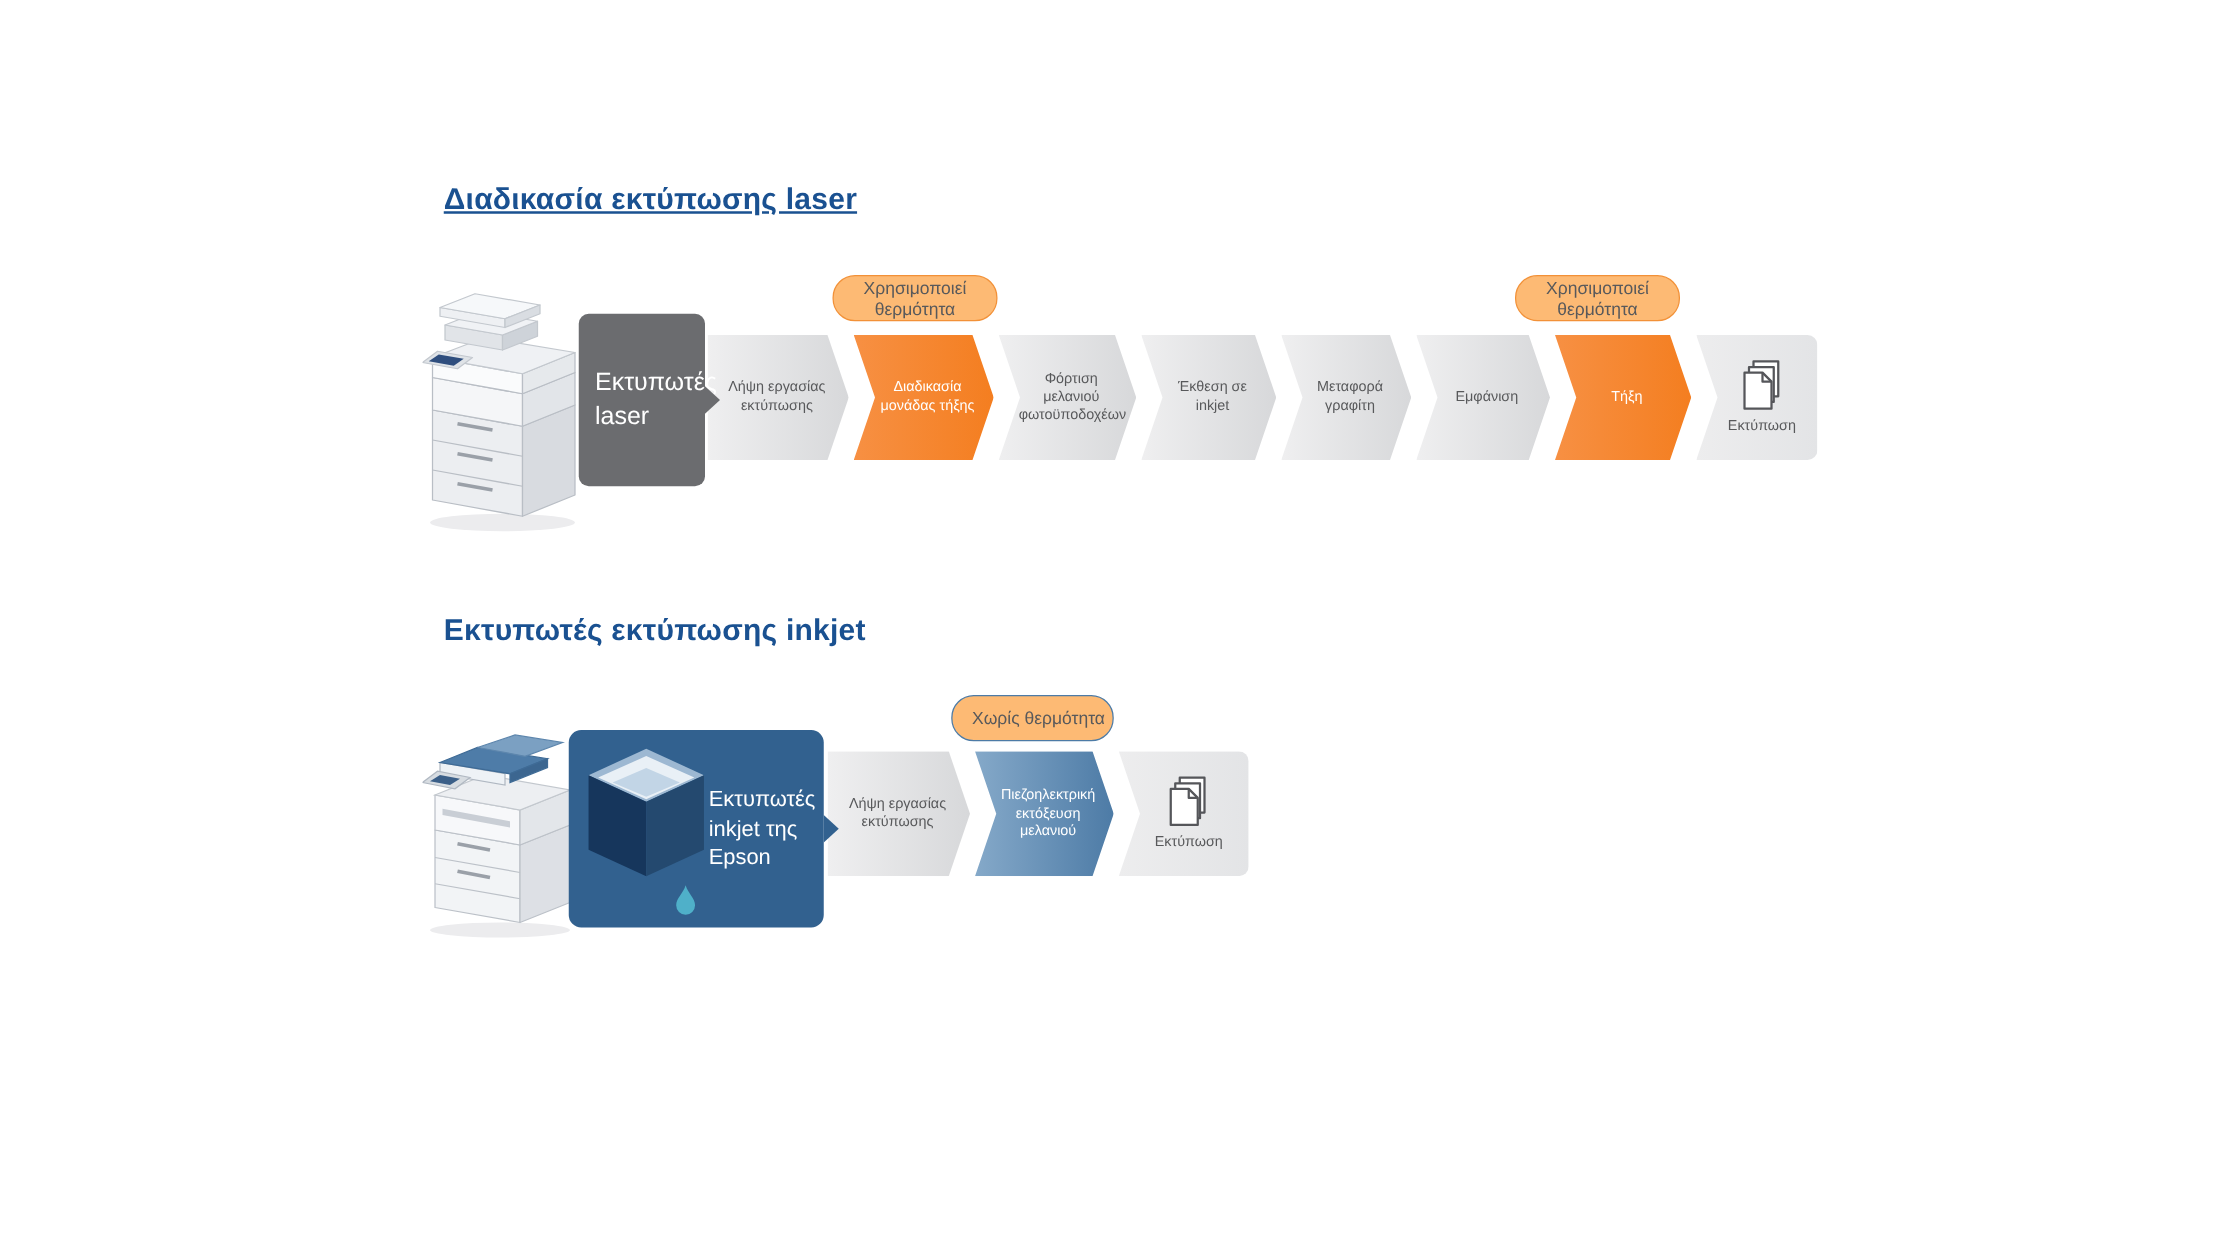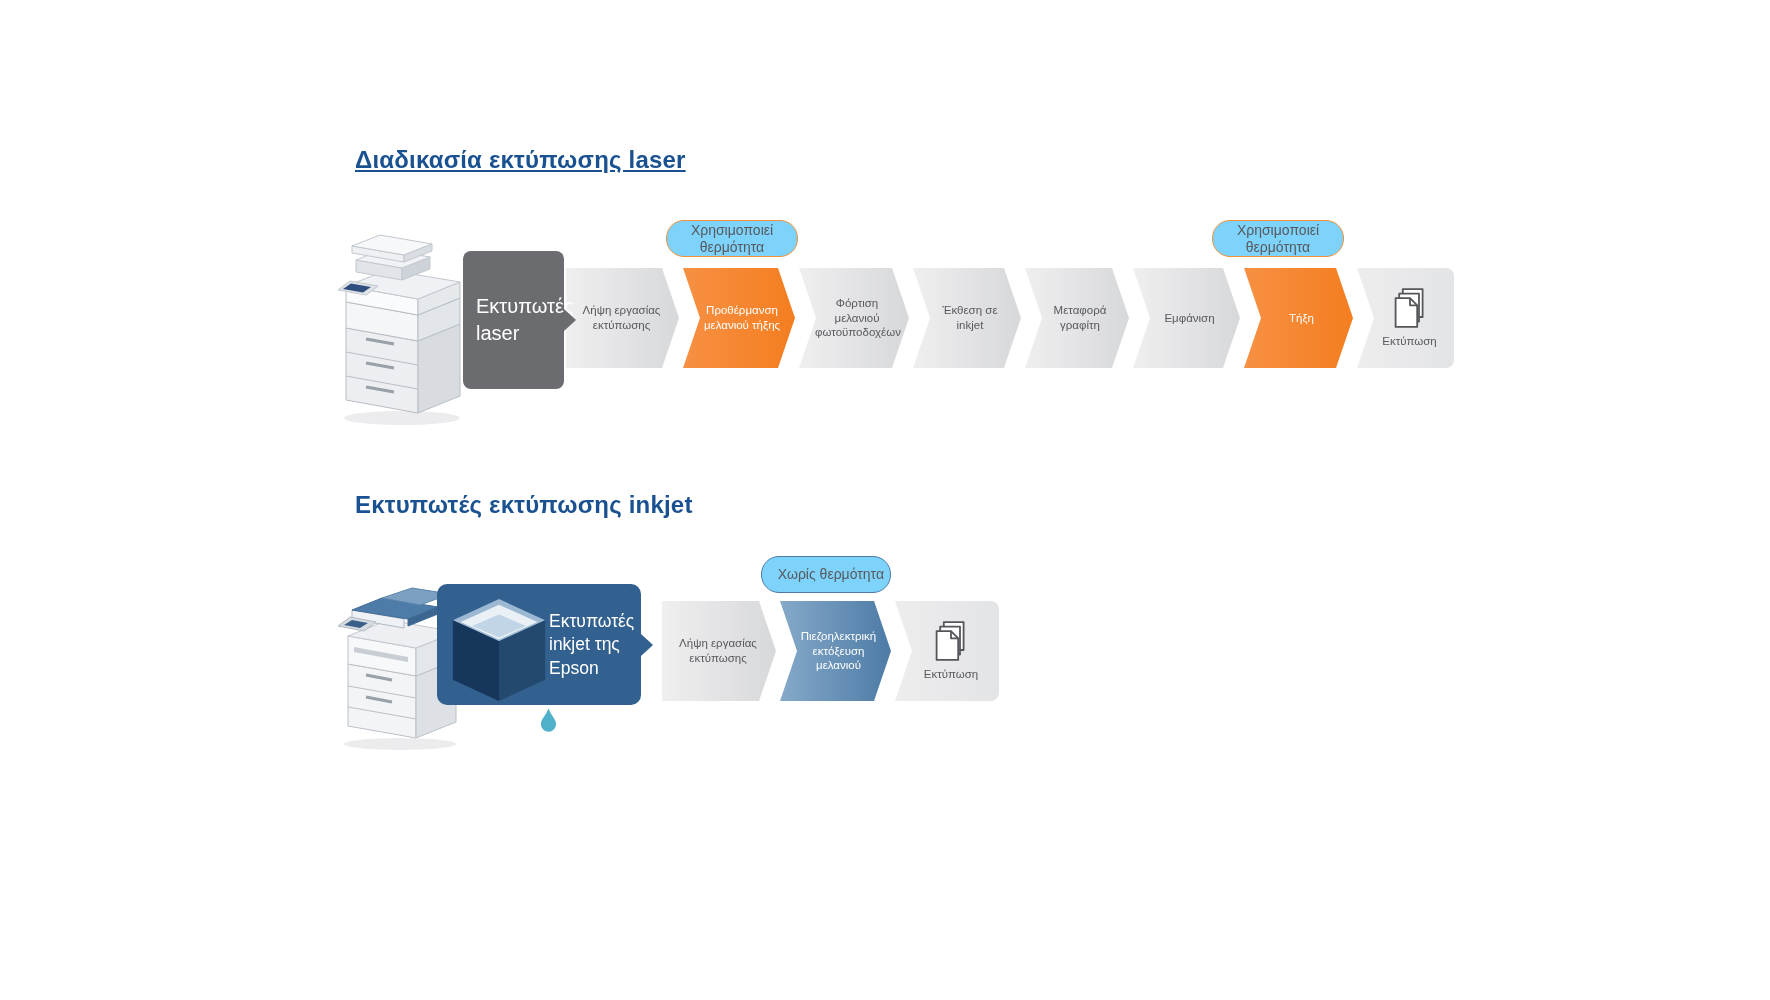--- a/index.html
+++ b/index.html
@@ -15,34 +15,34 @@
   .printer { position:absolute; z-index:1; }
   .laser-printer  { left:338px; top:210px; }
   .inkjet-printer { left:338px; top:552px; }
 
   .source-box { position:absolute; color:#fff; z-index:2; }
   .laser-box { left:463px; top:251px; width:101px; height:138px;
                background:var(--laser-box-gray,#6b6c6f); border-radius:8px;
                display:flex; align-items:center; }
   .laser-box .source-label { padding-left:13px; font-size:20px; line-height:1.35; }
 
-  .inkjet-box { left:437px; top:584px; width:204px; height:121px;
+  .inkjet-box { left:455px; top:584px; width:204px; height:158px;
                 background:var(--inkjet-box-blue,#32618f); border-radius:10px; }
   .inkjet-box .source-label { position:absolute; left:112px; top:50%; transform:translateY(-50%);
                               font-size:17.5px; line-height:1.35; width:86px; }
 
   .source-arrow { position:absolute; top:50%; transform:translateY(-50%); width:0; height:0;
                   border-top:11px solid transparent; border-bottom:11px solid transparent; right:-12px; }
   .gray-arrow { border-left:12px solid var(--laser-box-gray,#6b6c6f); }
   .blue-arrow { border-left:12px solid var(--inkjet-box-blue,#32618f); }
 
   .printhead { position:absolute; left:12px; top:6px; }
   .ink-drop  { position:absolute; left:540px; top:706px; z-index:3; }
 
-  .callout { position:absolute; background:#7dd3fc; border-radius:18px; z-index:2;
+  .callout { position:absolute; background:#fdba74; border-radius:18px; z-index:2;
              display:flex; align-items:center; justify-content:center; text-align:center;
              font-size:14px; line-height:1.15; color:var(--step-text-gray,#58595b); padding:3px 6px; }
   .callout.orange { border:1.5px solid var(--callout-orange-border,#f29138); }
   .callout.blue   { border:1.5px solid var(--callout-blue-border,#4d7ba6);justify-content:flex-end; }
   #laser-callout-1 { left:666px;  top:220px; width:132px; height:37px; }
   #laser-callout-2 { left:1212px; top:220px; width:132px; height:37px; }
   #inkjet-callout  { left:761px;  top:556px; width:130px; height:37px; }
 
   .flow { position:absolute; display:flex; gap:4px; height:100px; }
   .laser-flow  { left:566px; top:268px; }
@@ -126,21 +126,21 @@
   </div>
   <div class="callout orange" id="laser-callout-2">
     <span>Χρησιμοποιεί θερμότητα</span>
   </div>
 
   <div class="flow laser-flow">
       <div class="step step-gray step-first">
         <span class="step-label">Λήψη εργασίας εκτύπωσης</span>
       </div>
       <div class="step step-orange">
-        <span class="step-label">Προθέρμανση μελανιού τήξης</span>
+        <span class="step-label">Διαδικασία μονάδας τήξης</span>
       </div>
       <div class="step step-gray">
         <span class="step-label">Φόρτιση μελανιού φωτοϋποδοχέων</span>
       </div>
       <div class="step step-gray">
         <span class="step-label">Έκθεση σε inkjet</span>
       </div>
       <div class="step step-gray">
         <span class="step-label">Μεταφορά γραφίτη</span>
       </div>

